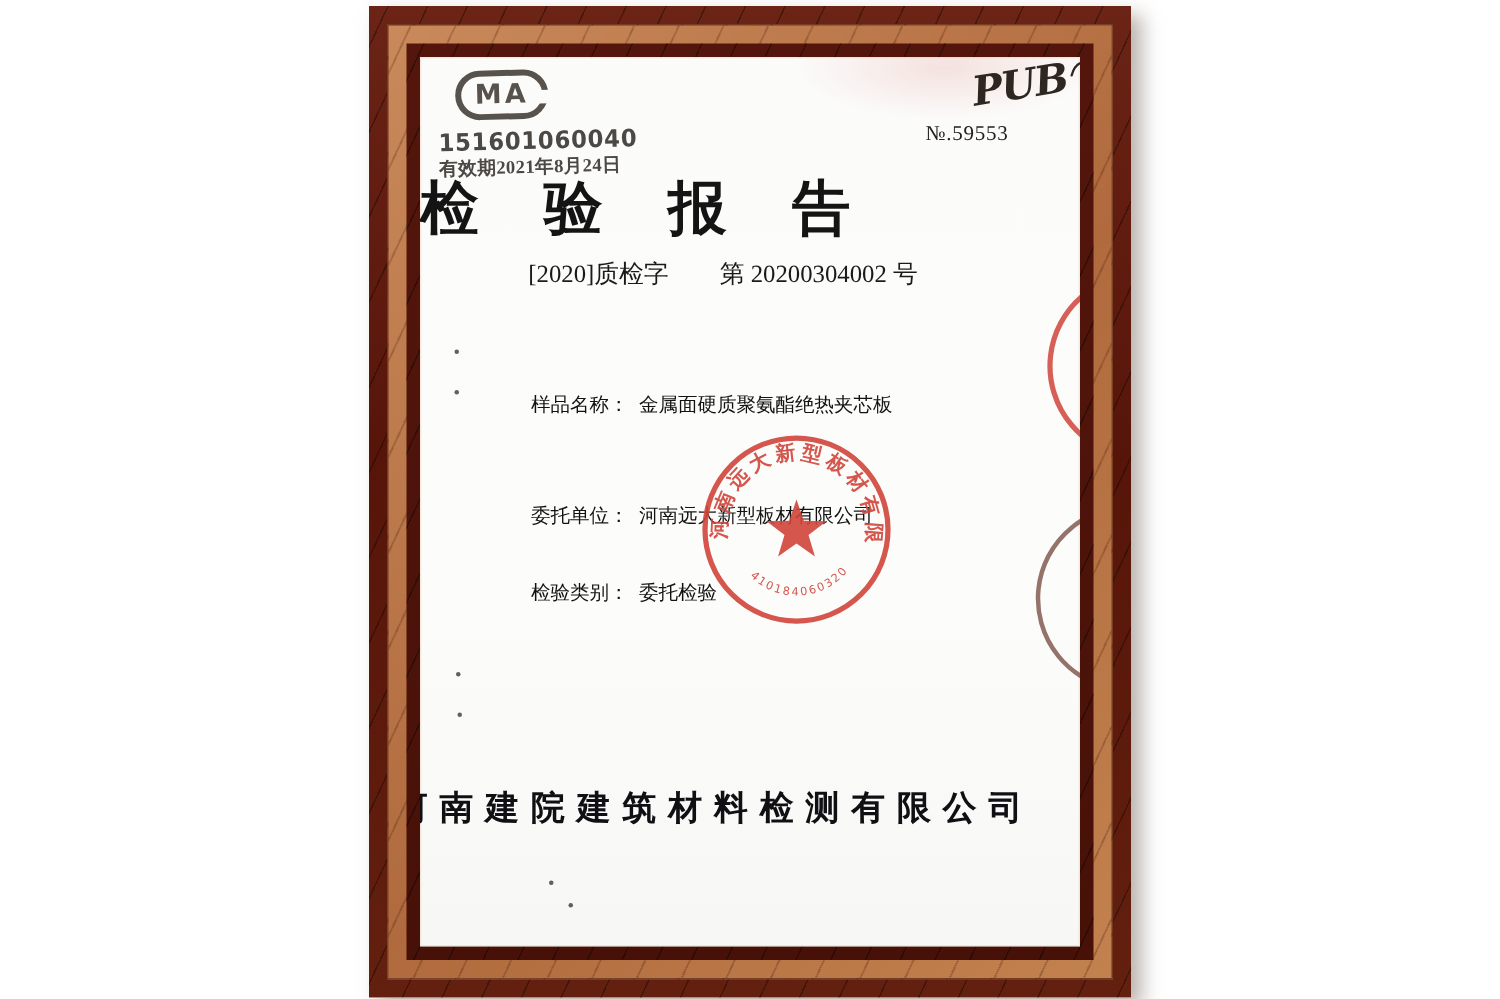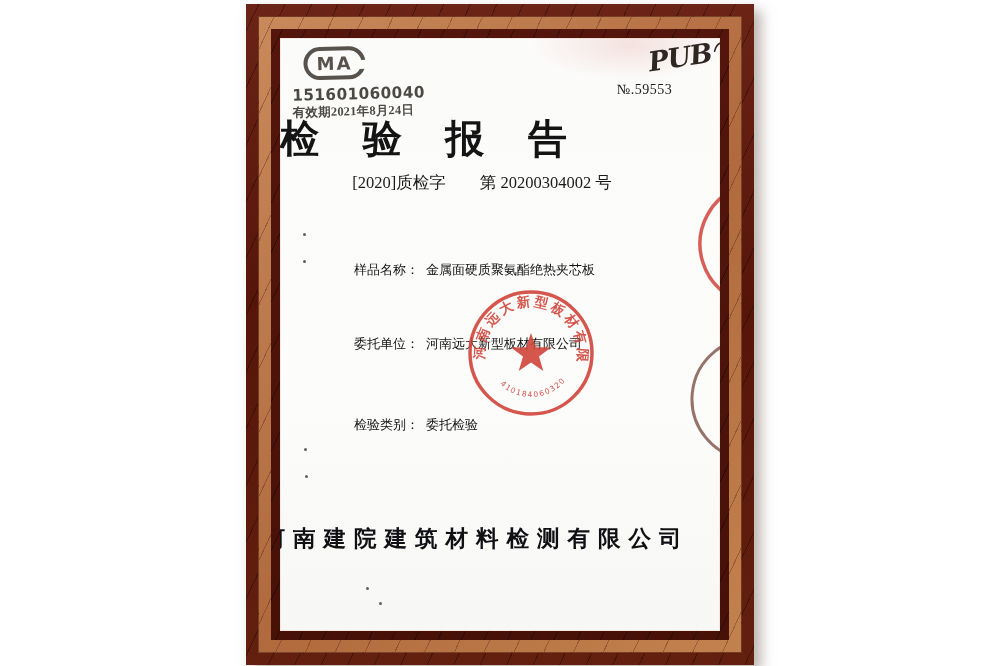--- a/index.html
+++ b/index.html
@@ -82,21 +82,21 @@
 
   
   .doc-number { position:absolute; top:134px; width:100%; text-align:center; font-size:16.5px; transform:translateX(-18px); color:#1a1a1a; }
   .doc-number .prefix { margin-right:30px; }
 
   
   .field-row { position:absolute; left:74px; font-size:13px; color:#121212; white-space:nowrap; }
   .field-row .value { margin-left:7px; }
   .row-0 { top:223px; }
   .row-1 { top:297px; }
-  .row-2 { top:378px;font-family:Liberation Serif, serif; }
+  .row-2 { top:348px;font-family:Liberation Serif, serif; }
 
   
   .company-row { position:absolute; top:485px; width:100%; text-align:center; transform:translateX(-24px); }
   .company { font-size:22.5px; font-weight:bold; letter-spacing:8px; color:#101014; }
 
   
   .dot { position:absolute; width:3px; height:3px; border-radius:50%; background:#3a3a3a; opacity:.8; }
 
   
   .stamp { position:absolute; width:140px; height:140px; }

